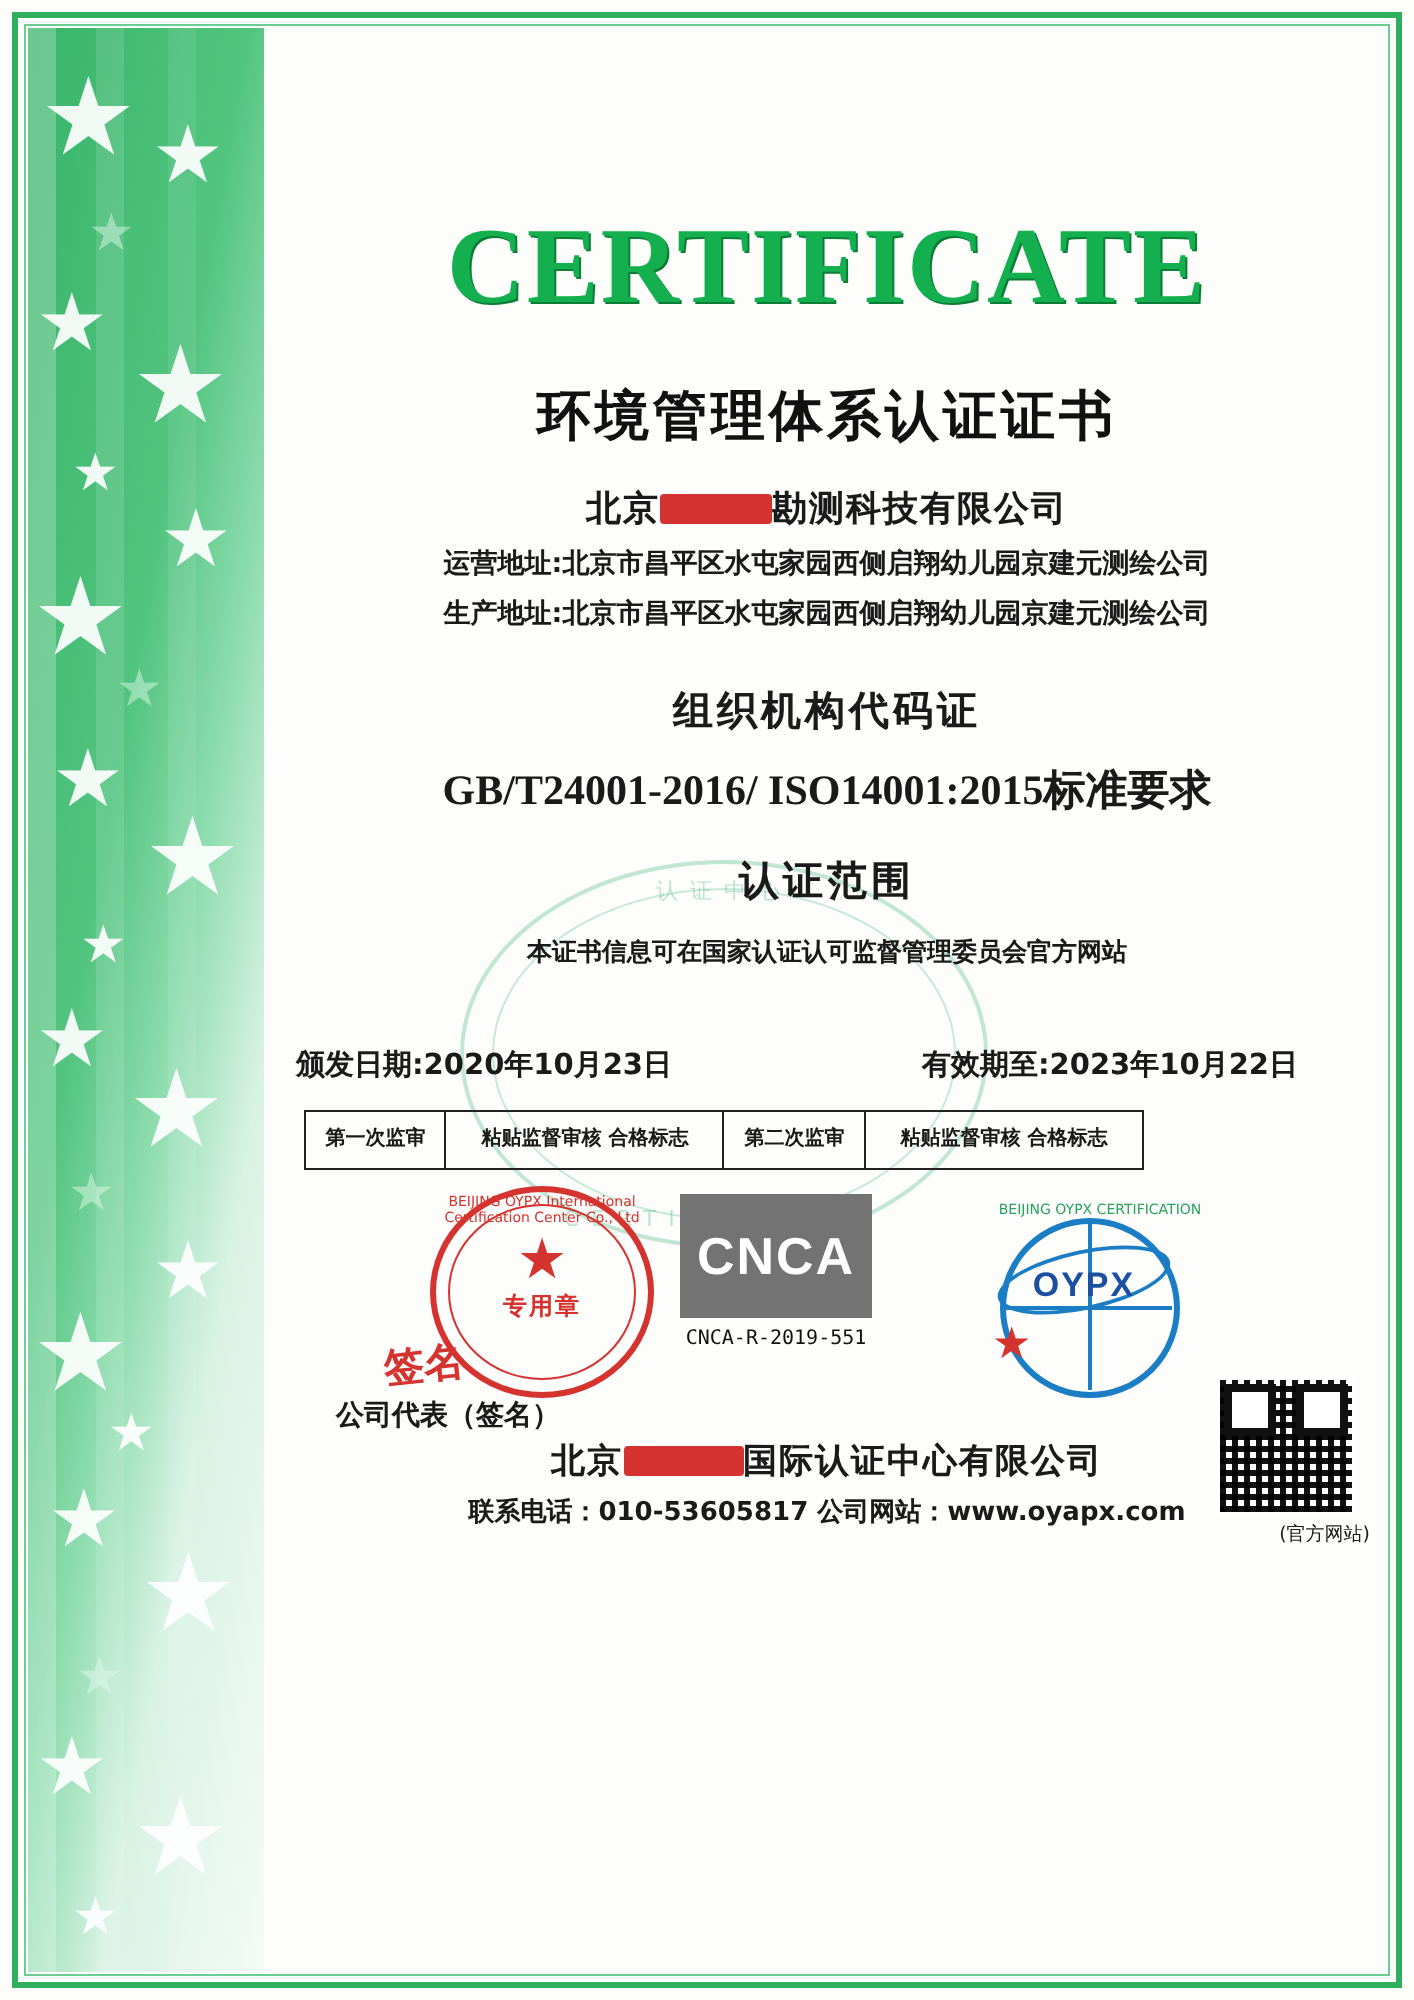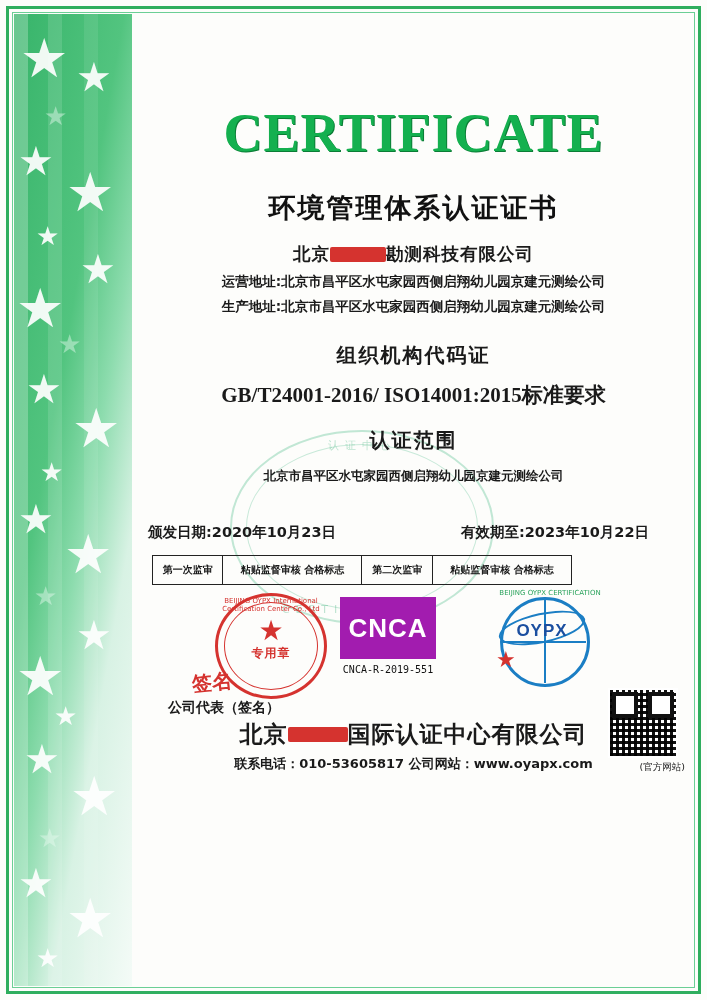--- a/index.html
+++ b/index.html
@@ -205,30 +205,30 @@
   }
   .seal-arc{
     position:absolute;left:0;right:0;top:4px;text-align:center;
     color:#d5332f;font-size:7px;font-family:"DejaVu Sans", sans-serif;
   }
   .cnca{
     position:absolute;left:200px;top:6px;width:96px;
     text-align:center;
   }
   .cnca-box{
-    width:96px;height:62px;background:#a21caf;color:#fff;
+    width:96px;height:62px;background:#737373;color:#fff;
     font-family:"Liberation Sans", sans-serif;font-weight:bold;
     font-size:26px;line-height:30px;letter-spacing:1px;
     display:flex;align-items:center;justify-content:center;
   }
   .cnca-code{
     font-family:"DejaVu Sans Mono", monospace;font-size:10px;margin-top:5px;color:#111;
   }
   .oypx{
-    position:absolute;left:350px;top:0;width:120px;height:104px;text-decoration:underline;
+    position:absolute;left:350px;top:12px;width:120px;height:104px;text-decoration:underline;
   }
   .oypx-globe{
     position:absolute;left:10px;top:6px;width:84px;height:84px;border-radius:50%;
     border:3px solid #1b7ec4;
   }
   .oypx-globe:before{
     content:"";position:absolute;left:50%;top:-1px;margin-left:-1px;width:2px;height:84px;background:#1b7ec4;
   }
   .oypx-globe:after{
     content:"";position:absolute;top:50%;left:-1px;margin-top:-1px;height:2px;width:84px;background:#1b7ec4;
@@ -255,21 +255,21 @@
   }
   .sig{
     position:absolute;left:52px;top:78px;
     color:#d5332f;font-family:"Liberation Serif", serif;font-size:20px;
     transform:rotate(-6deg);font-weight:bold;
   }
   .footer{
     margin-top:18px;
   }
   .footer-name{
-    font-family:"DejaVu Sans", sans-serif;font-weight:bold;font-size:23px;letter-spacing:1px;
+    font-family:"DejaVu Sans", sans-serif;font-weight:bold;font-size:17px;letter-spacing:1px;
     white-space:nowrap;
   }
   .footer-name .redact{height:15px;width:60px;position:relative;top:-1px;}
   .footer-line{
     font-family:"DejaVu Sans", sans-serif;font-weight:bold;font-size:13px;margin-top:5px;
   }
   
   .watermark{
     position:absolute;left:230px;top:430px;width:260px;height:190px;
     border-radius:50%;
@@ -339,21 +339,21 @@
       <span>北京</span><span class="redact">&nbsp;</span><span>勘测科技有限公司</span>
     </div>
 
     <div class="infoline">运营地址:北京市昌平区水屯家园西侧启翔幼儿园京建元测绘公司</div>
     <div class="infoline">生产地址:北京市昌平区水屯家园西侧启翔幼儿园京建元测绘公司</div>
 
     <div class="std-head">组织机构代码证</div>
     <div class="std-line">GB/T24001-2016/ ISO14001:2015标准要求</div>
 
     <div class="scope-head">认证范围</div>
-    <div class="scope-text">北京市昌平区水屯家园西侧启翔幼儿园京建元测绘公司</div>
+    <div class="scope-text">本证书信息可在国家认证认可监督管理委员会官方网站</div>
 
     <div class="dates">
       <span class="issue">颁发日期:2020年10月23日</span>
       <span class="valid">有效期至:2023年10月22日</span>
     </div>
 
 
     <div class="qr-wrap">
       <div class="qr"></div>
       <div class="qr-label">(官方网站)</div>

